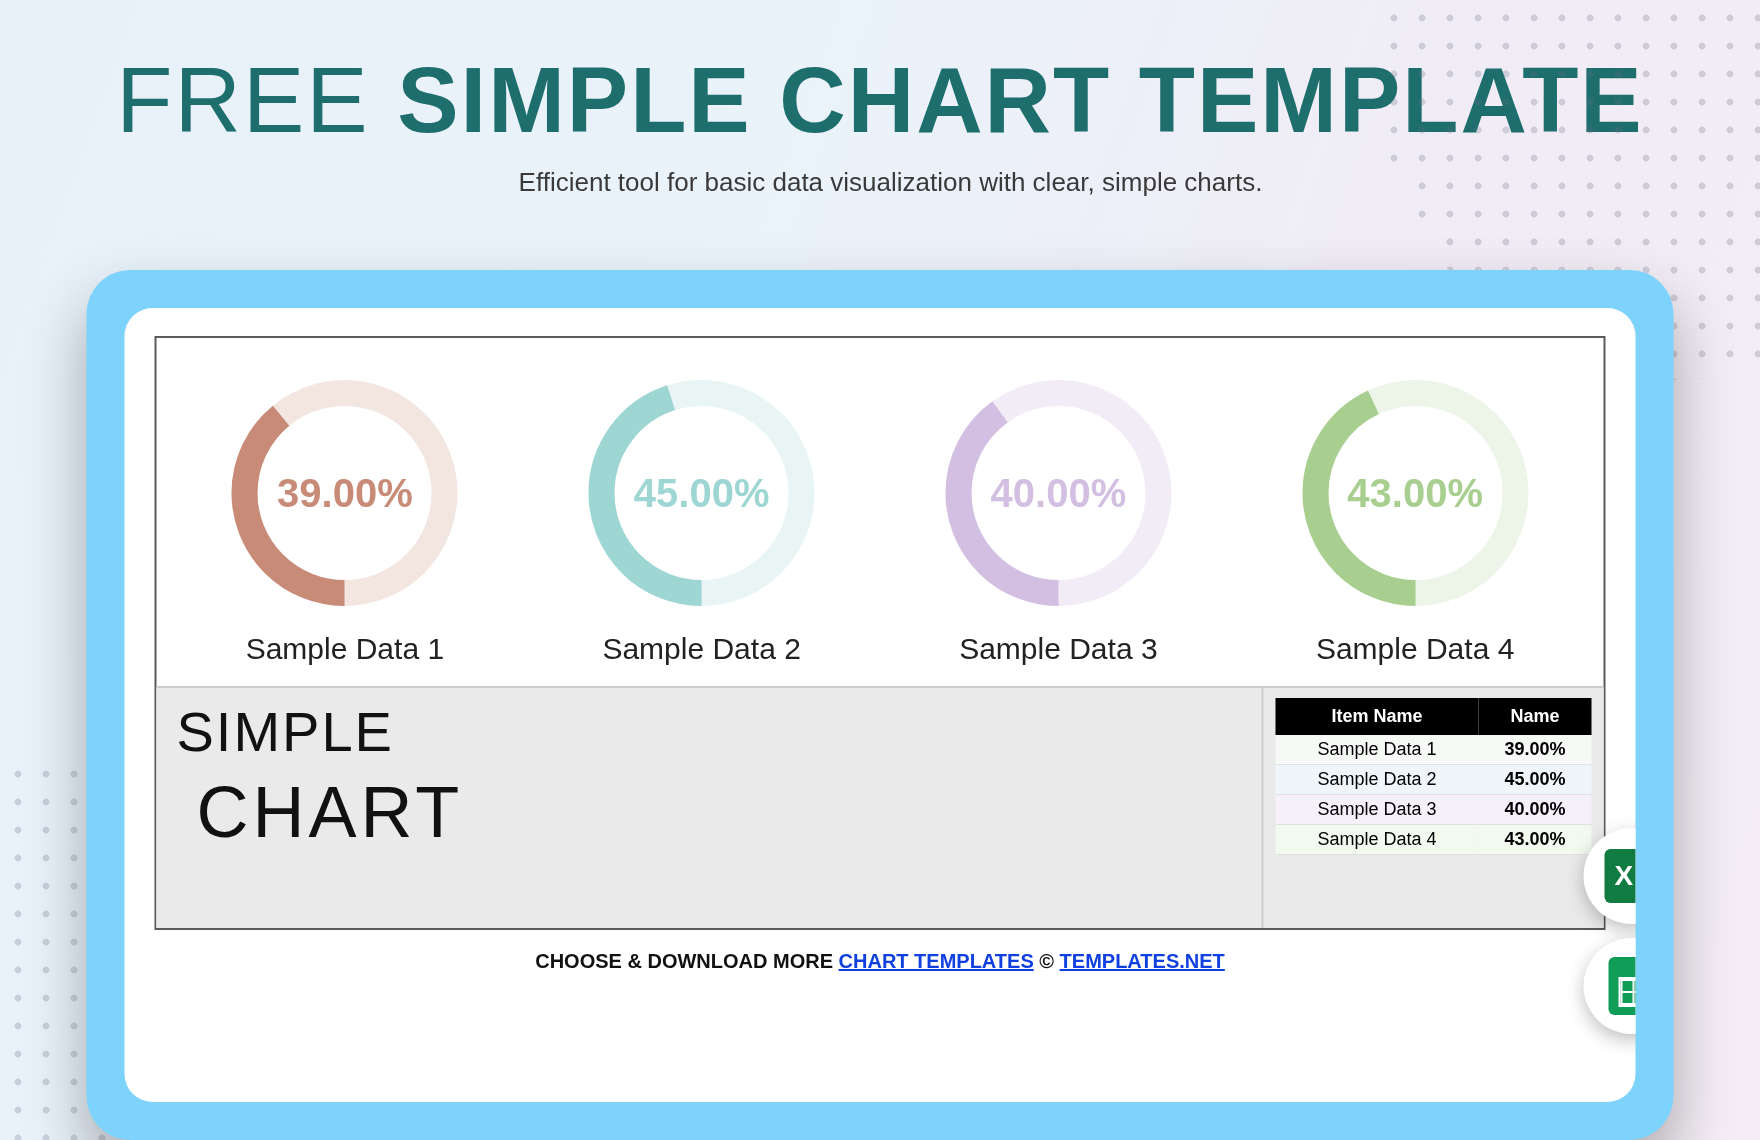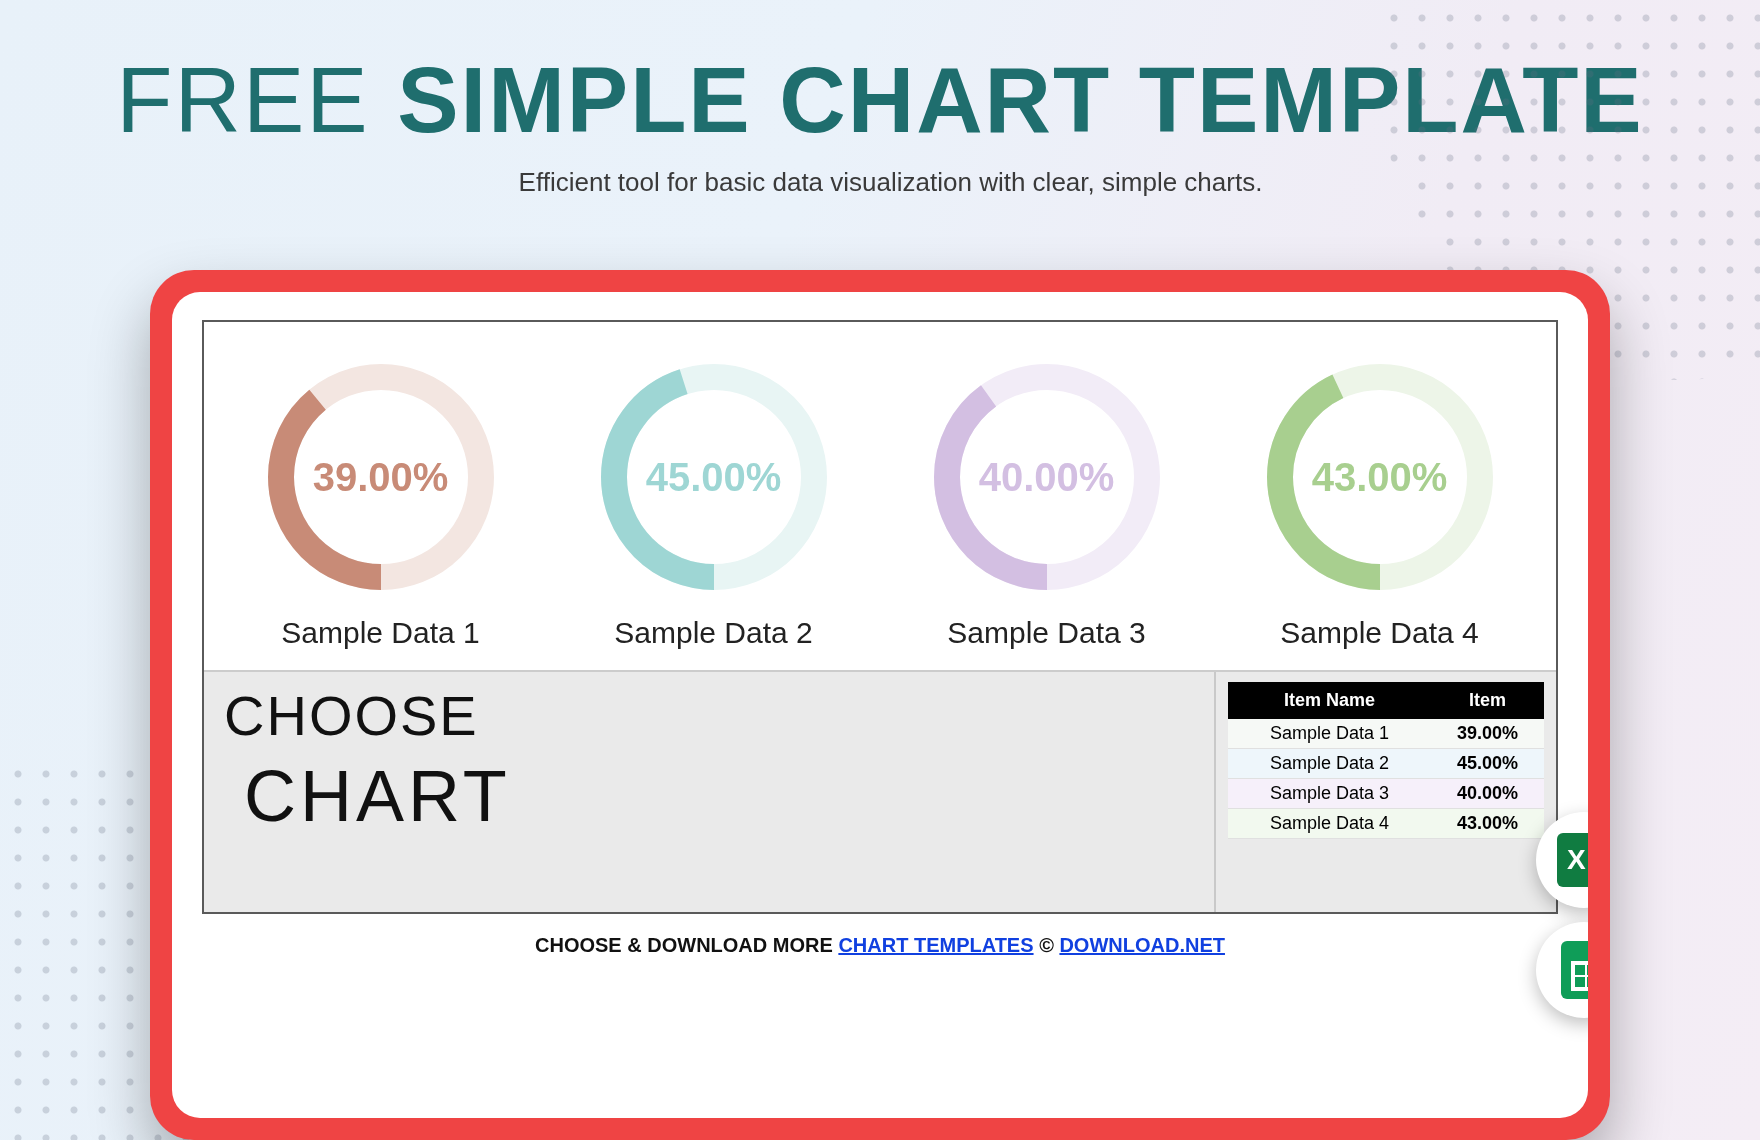--- a/index.html
+++ b/index.html
@@ -38,25 +38,25 @@
     margin-top: 14px;
     font-size: 26px;
     color: #3a3a3a;
     padding-left: 21px;
   }
 
   .device-frame {
     position: absolute;
     left: 50%; transform: translateX(-50%);
     top: 270px;
-    width: 1460px;
+    width: 1587px;
     height: 870px;
-    background: #ef4444;
+    background: #7dd3fc;
     border-radius: 44px;
-    padding: 22px;
+    padding: 38px;
     box-shadow: 0 30px 60px rgba(0,0,0,0.3);
   }
   .device-screen {
     width: 100%; height: 100%;
     background: #ffffff;
     border-radius: 28px;
     overflow: hidden;
     position: relative;
   }
 
@@ -238,29 +238,29 @@
         <circle cx="125" cy="125" r="100" fill="none" stroke="#a8cf8f" stroke-width="26" stroke-dasharray="270.1769682087222 628.3185307179587" transform="rotate(90 125 125)"></circle>
       </svg>
       <div class="donut-center" style="color:#a8cf8f">43.00%</div>
     </div>
     <div class="donut-label">Sample Data 4</div>
           </div>
         </div>
 
       <div class="bottom-band">
         <div class="simple-chart-title">
-          <div class="l1">CHOOSE</div>
+          <div class="l1">SIMPLE</div>
           <div class="l2">CHART</div>
         </div>
         <div class="table-wrap">
           <table>
             <thead>
                 <tr id="thead-row">
                   <th>Item Name</th>
-                  <th>Item</th>
+                  <th>Name</th>
                 </tr>
               </thead>
             <tbody id="tbody">
                 <tr>
                   <td>Sample Data 1</td>
                   <td class="val">39.00%</td>
                 </tr>
                 <tr>
                   <td>Sample Data 2</td>
                   <td class="val">45.00%</td>
@@ -276,21 +276,21 @@
               </tbody>
           </table>
         </div>
       </div>
     </div>
 
     <div class="footer-line">
       <span>CHOOSE &amp; DOWNLOAD MORE </span>
       <a href="#">CHART TEMPLATES</a>
       <span>  ©  </span>
-      <a href="#">DOWNLOAD.NET</a>
+      <a href="#">TEMPLATES.NET</a>
     </div>
 
     <div class="badge excel">
       <div class="ico-excel"></div>
     </div>
     <div class="badge sheets">
       <div class="ico-sheets"></div>
     </div>
 
   </div>

